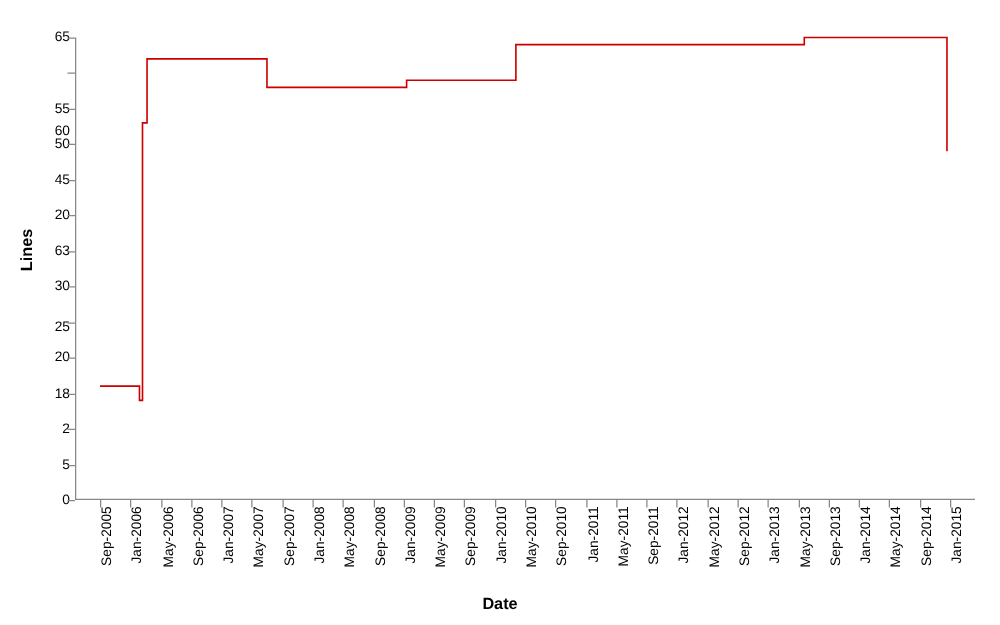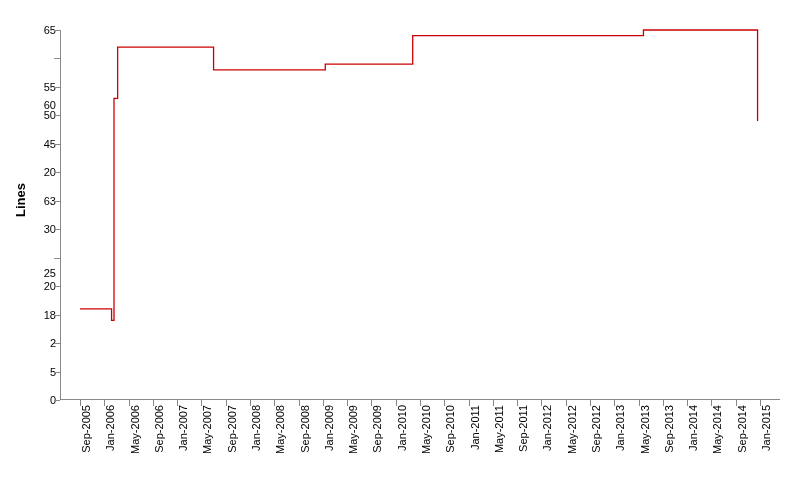--- a/index.html
+++ b/index.html
@@ -98,35 +98,36 @@
     fill: none;
     stroke: #cc0000;
     stroke-width: 1.3;
   }
 </style>
 </head>
 <body>
 
 <div class="chart">
   <div class="ylabel">Lines</div>
+  <div class="xlabel">Date</div>
 
   <div class="plot-area"></div>
 
   <div id="yticks">
       <div class="ytick-label" style="top: 400px;">0</div>
       <div class="ytick-line" style="top: 400px;"></div>
       <div class="ytick-label" style="top: 371.538px;">5</div>
       <div class="ytick-line" style="top: 371.538px;"></div>
       <div class="ytick-label" style="top: 343.077px;">2</div>
       <div class="ytick-line" style="top: 343.077px;"></div>
       <div class="ytick-label" style="top: 314.615px;">18</div>
       <div class="ytick-line" style="top: 314.615px;"></div>
       <div class="ytick-label" style="top: 286.154px;">20</div>
       <div class="ytick-line" style="top: 286.154px;"></div>
-      <div class="ytick-label" style="top: 273px;">25</div>
+      <div class="ytick-label" style="top: 262px;">25</div>
       <div class="ytick-line" style="top: 257.692px;"></div>
       <div class="ytick-label" style="top: 229.231px; margin-left: 38px;">30</div>
       <div class="ytick-line" style="top: 229.231px;"></div>
       <div class="ytick-label" style="top: 200.769px;">63</div>
       <div class="ytick-line" style="top: 200.769px;"></div>
       <div class="ytick-label" style="top: 172.308px;">20</div>
       <div class="ytick-line" style="top: 172.308px;"></div>
       <div class="ytick-label" style="top: 143.846px;">45</div>
       <div class="ytick-line" style="top: 143.846px;"></div>
       <div class="ytick-label" style="top: 115.385px;">50</div>

